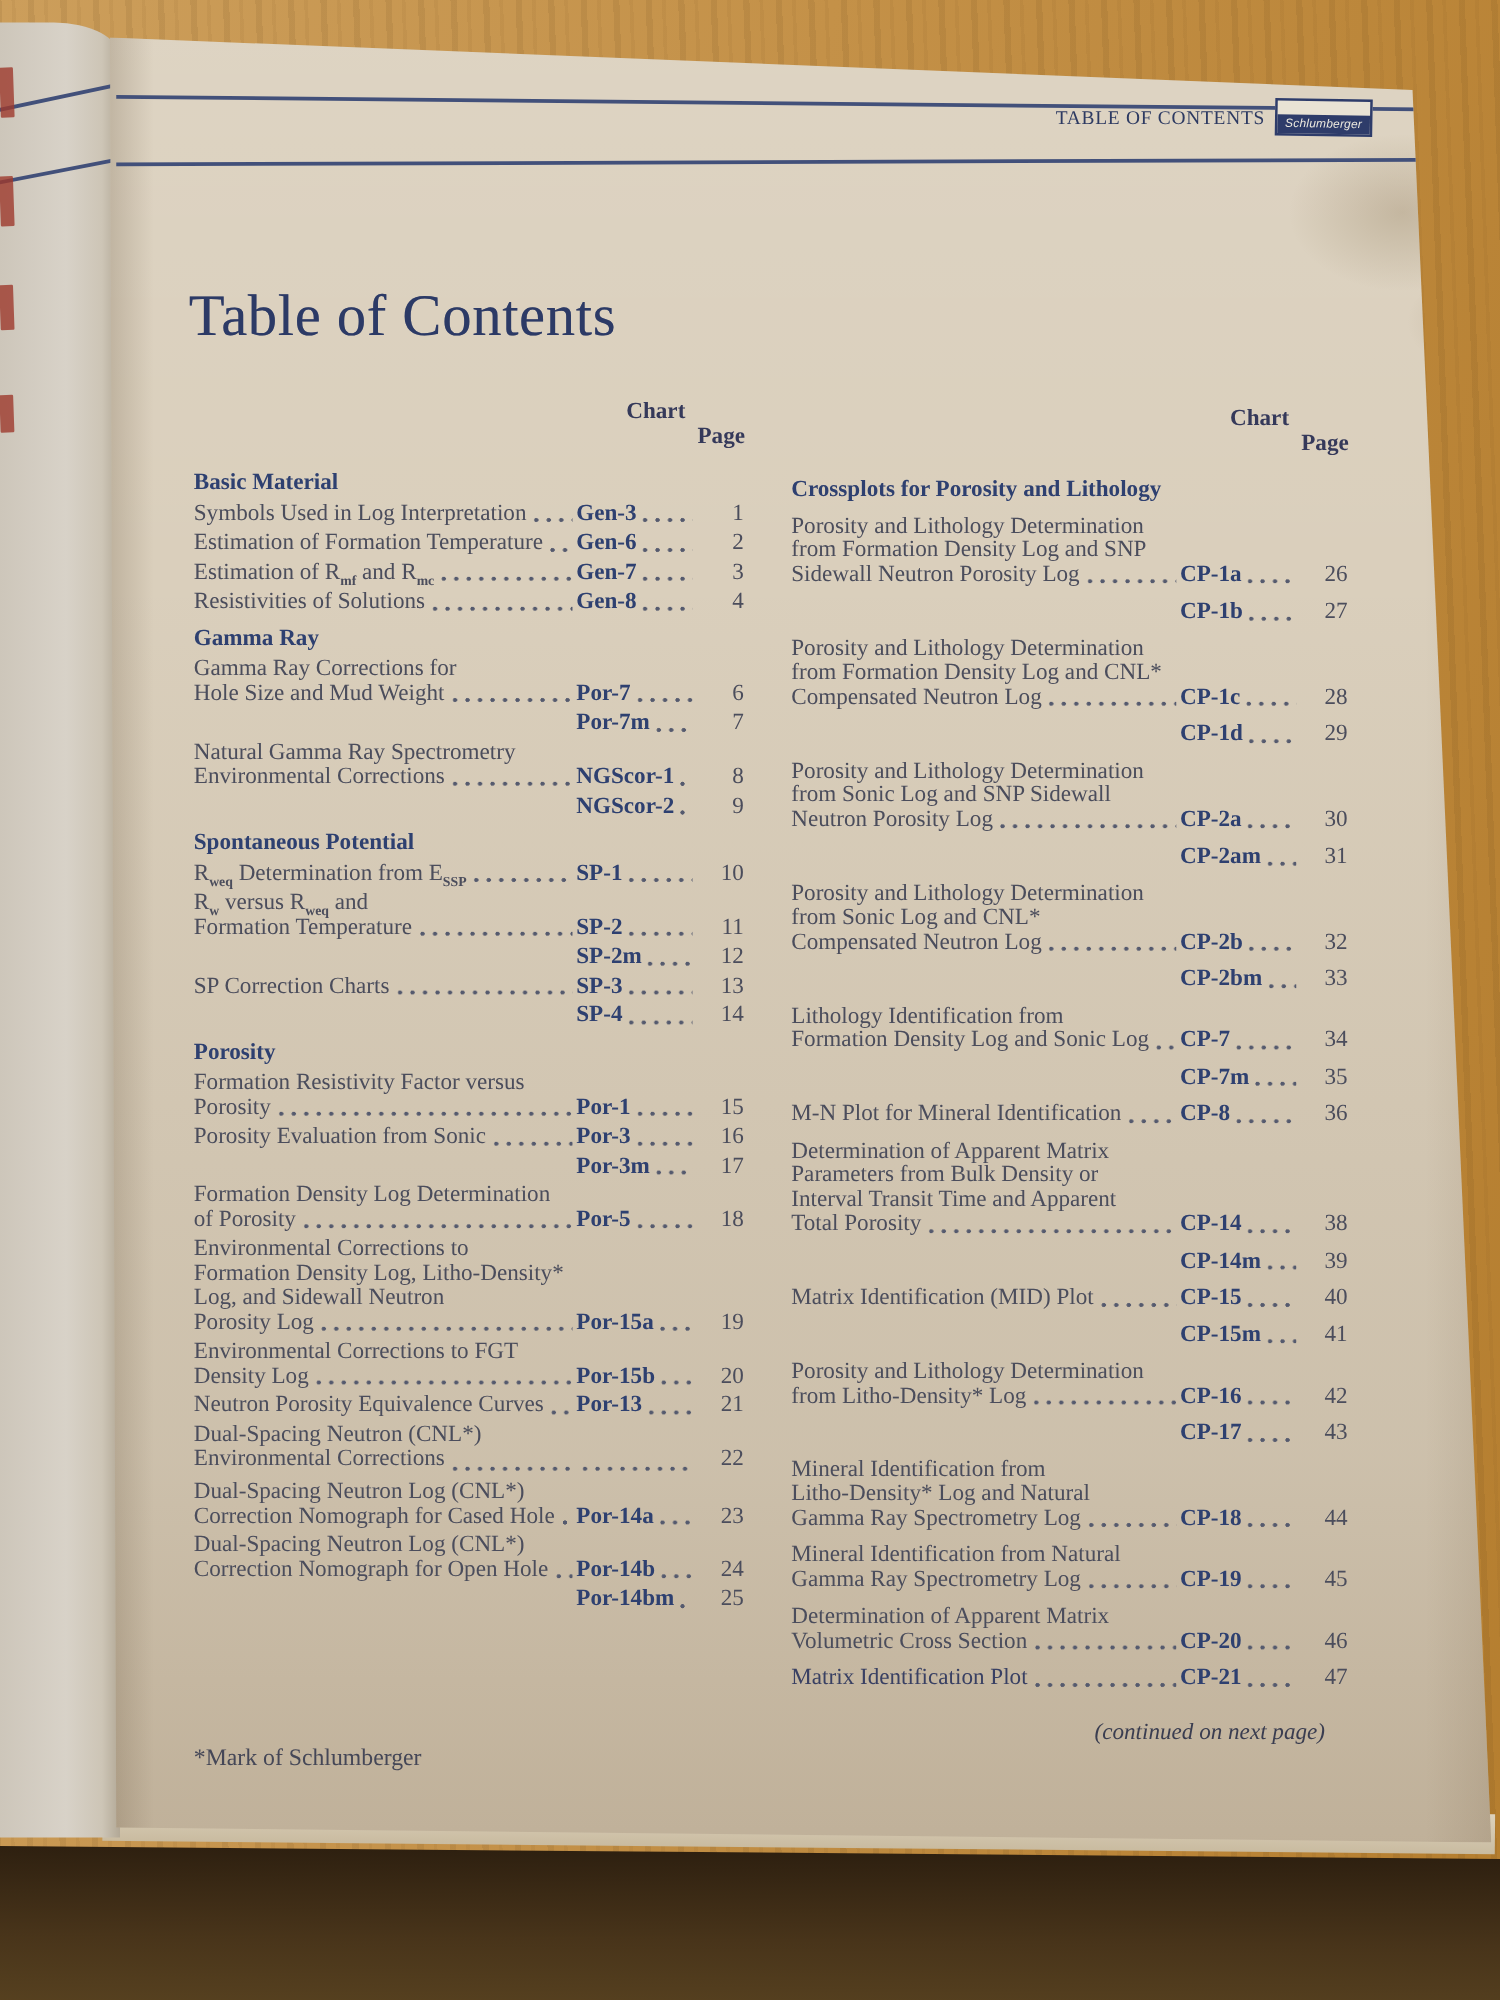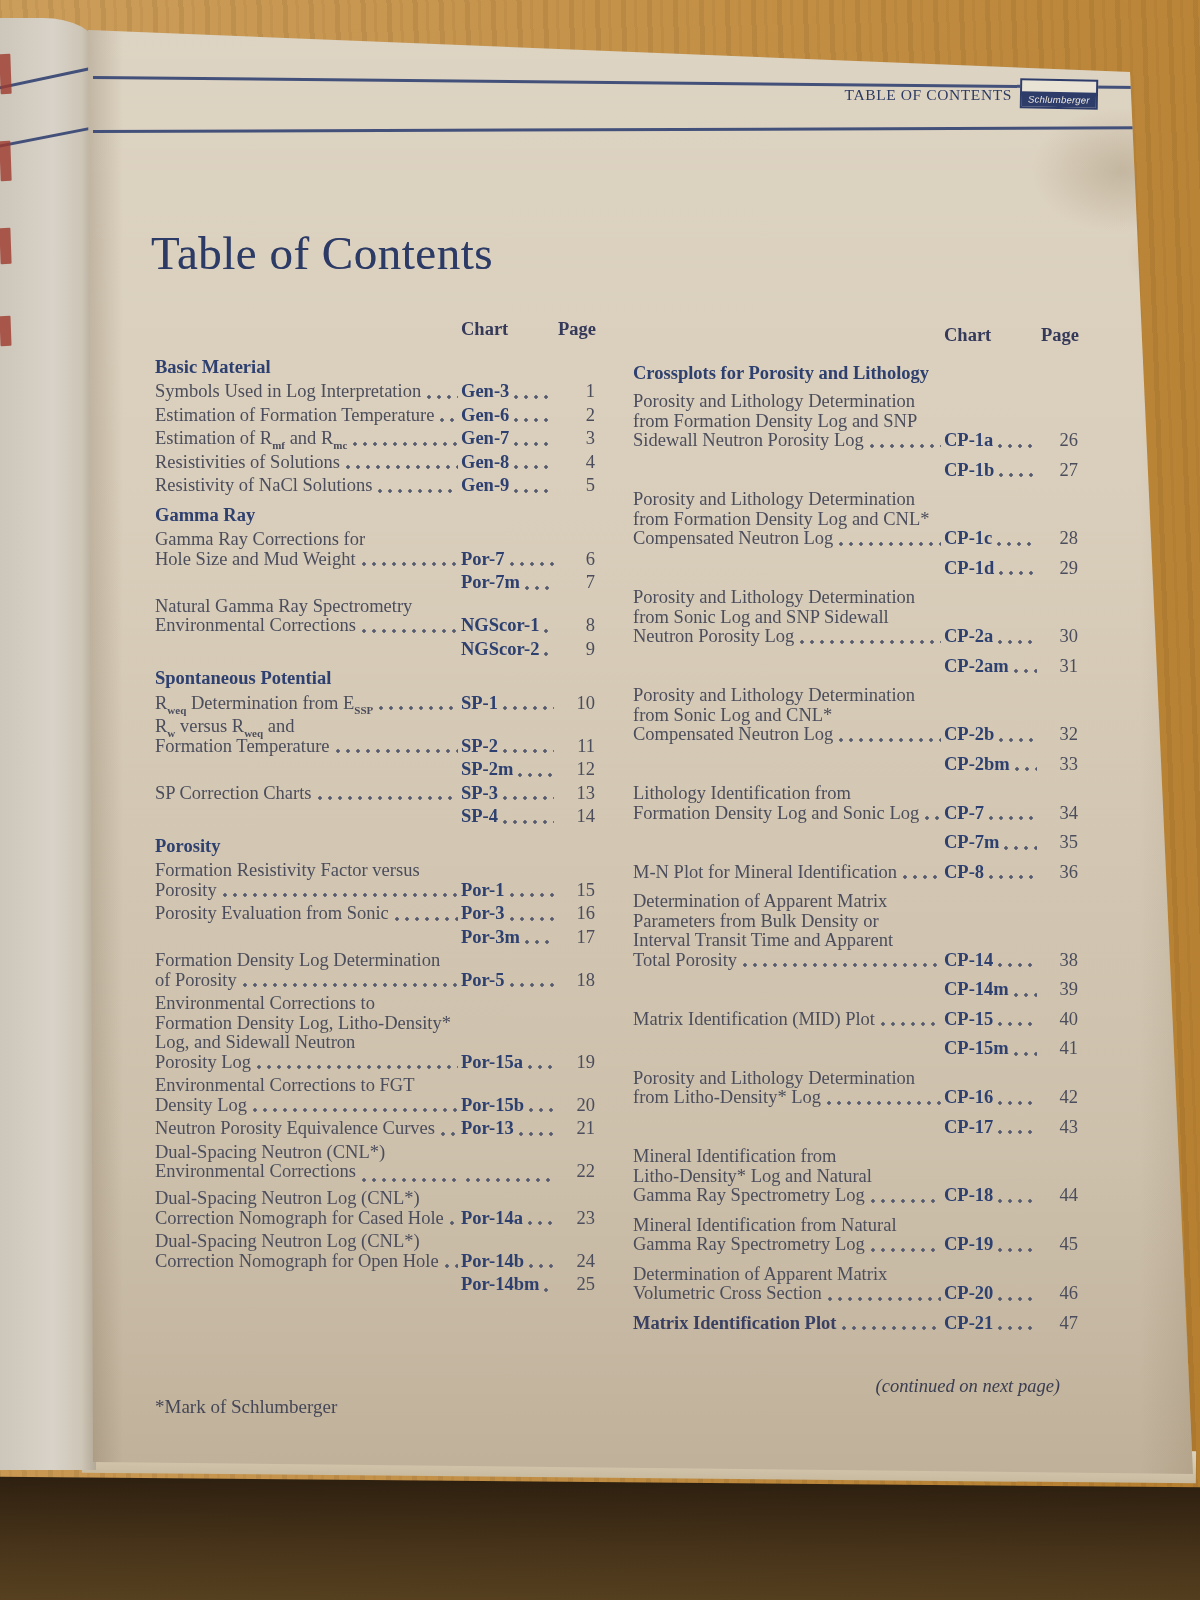--- a/index.html
+++ b/index.html
@@ -57,21 +57,21 @@
     font-size:9.5px;text-align:center;line-height:15px;letter-spacing:0.2px;
   }
   .page-title{
     position:absolute;left:66px;top:206px;
     font-size:47px;color:#2c3a66;line-height:1;letter-spacing:0.5px;
     text-shadow:0 0 0.5px rgba(44,58,102,0.5);
   }
   .col{position:absolute;font-size:18.5px;line-height:19.5px;}
   #colL{left:70px;top:296px;width:442px;}
   #colR{left:548px;top:302px;width:447px;}
-  .col-head{display:flex;align-items:flex-end;margin-bottom:18px;font-weight:bold;color:#35395a;}
+  .col-head{display:flex;align-items:flex-end;margin-bottom:18px;font-weight:bold;color:#35395a;flex-direction:column;}
   .ch-spacer{flex:1;}
   .ch-chart{width:96px;}
   .ch-page{width:40px;text-align:center;}
   .sec-heading{font-weight:bold;color:#2e4070;margin:10px 0 5px;}
   #colR .sec-heading{margin:12px 0 9px;}
   .toc-row{margin-bottom:4px;}
   #colR .toc-row{margin-bottom:10px;}
   .tline{display:block;white-space:pre;}
   .lastline{display:flex;align-items:baseline;}
   .lastline .tline{flex:0 1 auto;}
@@ -79,21 +79,21 @@
   .lead{
     flex:1 1 4px;min-width:4px;height:6px;align-self:flex-end;
     margin:0 3px 2px 6px;
     background-image:radial-gradient(circle at 2px 3px, #555a6e 1.5px, rgba(0,0,0,0) 1.9px);
     background-size:10px 6px;background-repeat:repeat-x;background-position:left bottom;
   }
   .rchart{width:96px;display:flex;align-items:baseline;flex:0 0 96px;}
   .ctext{font-weight:bold;color:#2e4070;white-space:pre;}
   .rchart .lead{margin-left:5px;}
   .rpage{width:40px;flex:0 0 40px;text-align:right;padding-right:2px;box-sizing:border-box;}
-  .bold-row .tline{font-weight:bold;color:#394063;}
+  .bold-row .tline{font-weight:normal;color:#394063;}
   sub{font-size:11px;line-height:0;font-weight:bold;}
   .footnote{position:absolute;left:70px;top:1372px;font-size:19px;color:#454757;}
   .footer-note{position:absolute;left:528px;top:1352px;width:447px;text-align:right;font-style:italic;font-size:18.5px;color:#3a3d50;}
 </style>
 </head>
 <body>
 
 <div class="wood-dark"></div>
 <div class="page-under"></div>
 
@@ -160,31 +160,20 @@
         </div>
         <div class="toc-row">
           <div class="lastline">
             <div class="tline">Resistivities of Solutions</div>
             <div class="lead"></div>
             <div class="rchart">
               <div class="ctext">Gen-8</div>
               <div class="lead"></div>
             </div>
             <div class="rpage">4</div>
-          </div>
-        </div>
-        <div class="toc-row">
-          <div class="lastline">
-            <div class="tline">Resistivity of NaCl Solutions</div>
-            <div class="lead"></div>
-            <div class="rchart">
-              <div class="ctext">Gen-9</div>
-              <div class="lead"></div>
-            </div>
-            <div class="rpage">5</div>
           </div>
         </div>
       </div>
       <div class="toc-section">
         <div class="sec-heading">Gamma Ray</div>
         <div class="toc-row">
           <div class="tline">Gamma Ray Corrections for</div>
           <div class="lastline">
             <div class="tline">Hole Size and Mud Weight</div>
             <div class="lead"></div>

